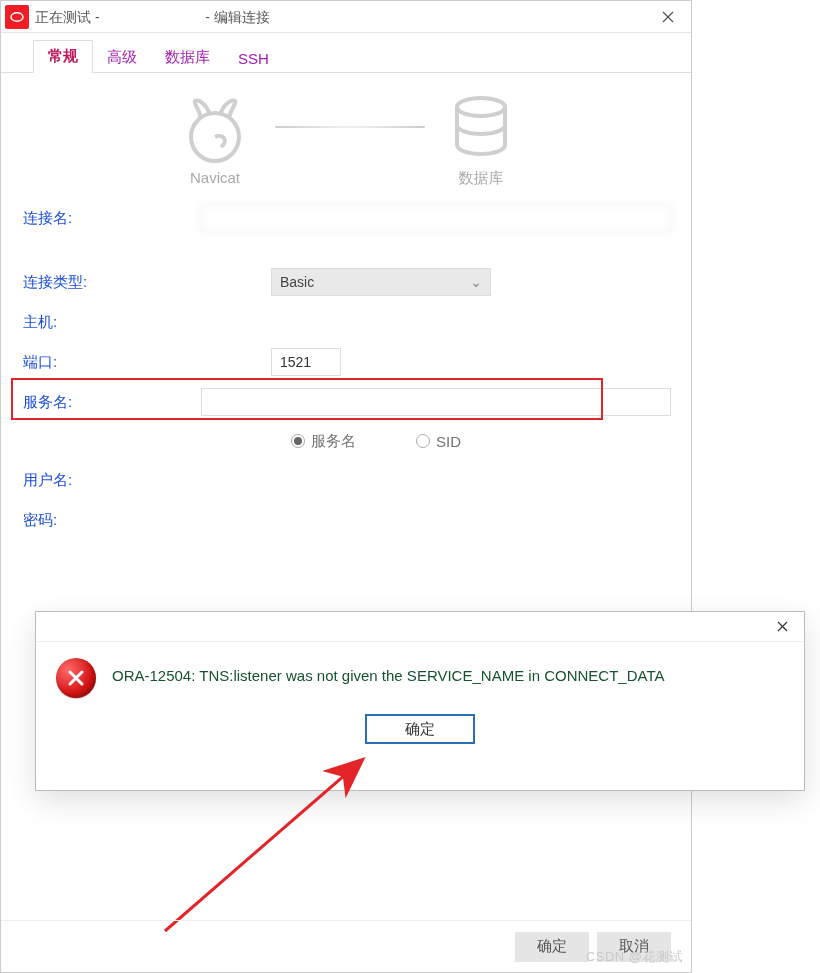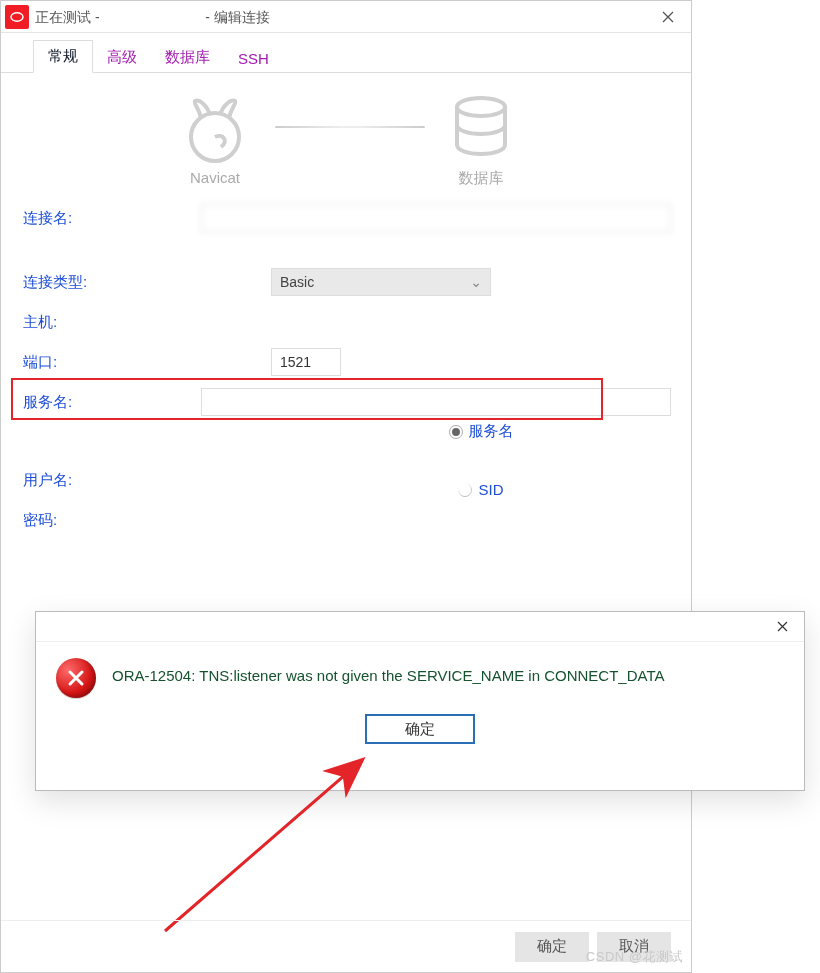--- a/index.html
+++ b/index.html
@@ -33,22 +33,23 @@
 
   .tabs {
     display: flex; align-items: flex-end; height: 34px; padding-left: 32px;
     border-bottom: 1px solid #ddd; margin-top: 6px; font-size: 15px;
   }
   .tab {
     padding: 6px 14px 6px; color: #a21caf; cursor: pointer;
     position: relative; top: 1px;
   }
   .tab.active {
-    color: #0f172a; border: 1px solid #ddd; border-bottom: 1px solid #fff;
+    color: #be185d; border: 1px solid #ddd; border-bottom: 1px solid #fff;
     background: #fff;
+    font-weight: bold;
   }
 
   .content { padding: 10px 20px 0 20px; }
 
   .diagram { display: flex; justify-content: center; gap: 20px; margin: 10px 0 10px; }
   .diag-item { display: flex; flex-direction: column; align-items: center; color: #aaa; font-size: 15px; }
   .diag-item .cap { margin-top: 6px; }
   .diag-line {
     width: 150px; height: 2px; border-radius: 2px;
     background: linear-gradient(to right, #ccc, #eee 45%, #eee 55%, #ccc);
@@ -70,21 +71,21 @@
     background: #e9e9e9; color: #444; padding: 0 8px 0 8px; cursor: pointer;
   }
   .row .field .select .chev { color: #888; }
   .row.gap-after { margin-bottom: 24px; }
   .row.highlight-service { position: relative; }
   .row.highlight-service::after{
     content:""; position:absolute; left:-10px; top:-4px; width:588px; height:38px;
     border: 2px solid #e3252a; pointer-events:none;
   }
 
-  .radio-row { display:flex; align-items:center; gap: 40px; padding-left: 270px; height: 38px; color:#1d4ed8; font-size:15px;flex-direction:column; }
+  .radio-row { display:flex; align-items:center; gap: 60px; padding-left: 270px; height: 38px; color:#737373; font-size:15px; }
   .radio { display:flex; align-items:center; gap:6px; cursor:pointer; }
   .radio .dot{
     width:14px; height:14px; border:1px solid #aaa; border-radius:50%; display:inline-flex; align-items:center; justify-content:center;
   }
   .radio.checked .dot::after{ content:""; width:8px; height:8px; border-radius:50%; background:#666; }
 
   .checkbox-row{ display:flex; align-items:center; gap:6px; padding-left:270px; height:36px; color:#666; font-size:15px;}
   .checkbox-row .box{
     width:16px; height:16px; border:1px solid #aaa; border-radius:2px; display:inline-flex; align-items:center; justify-content:center;
   }

